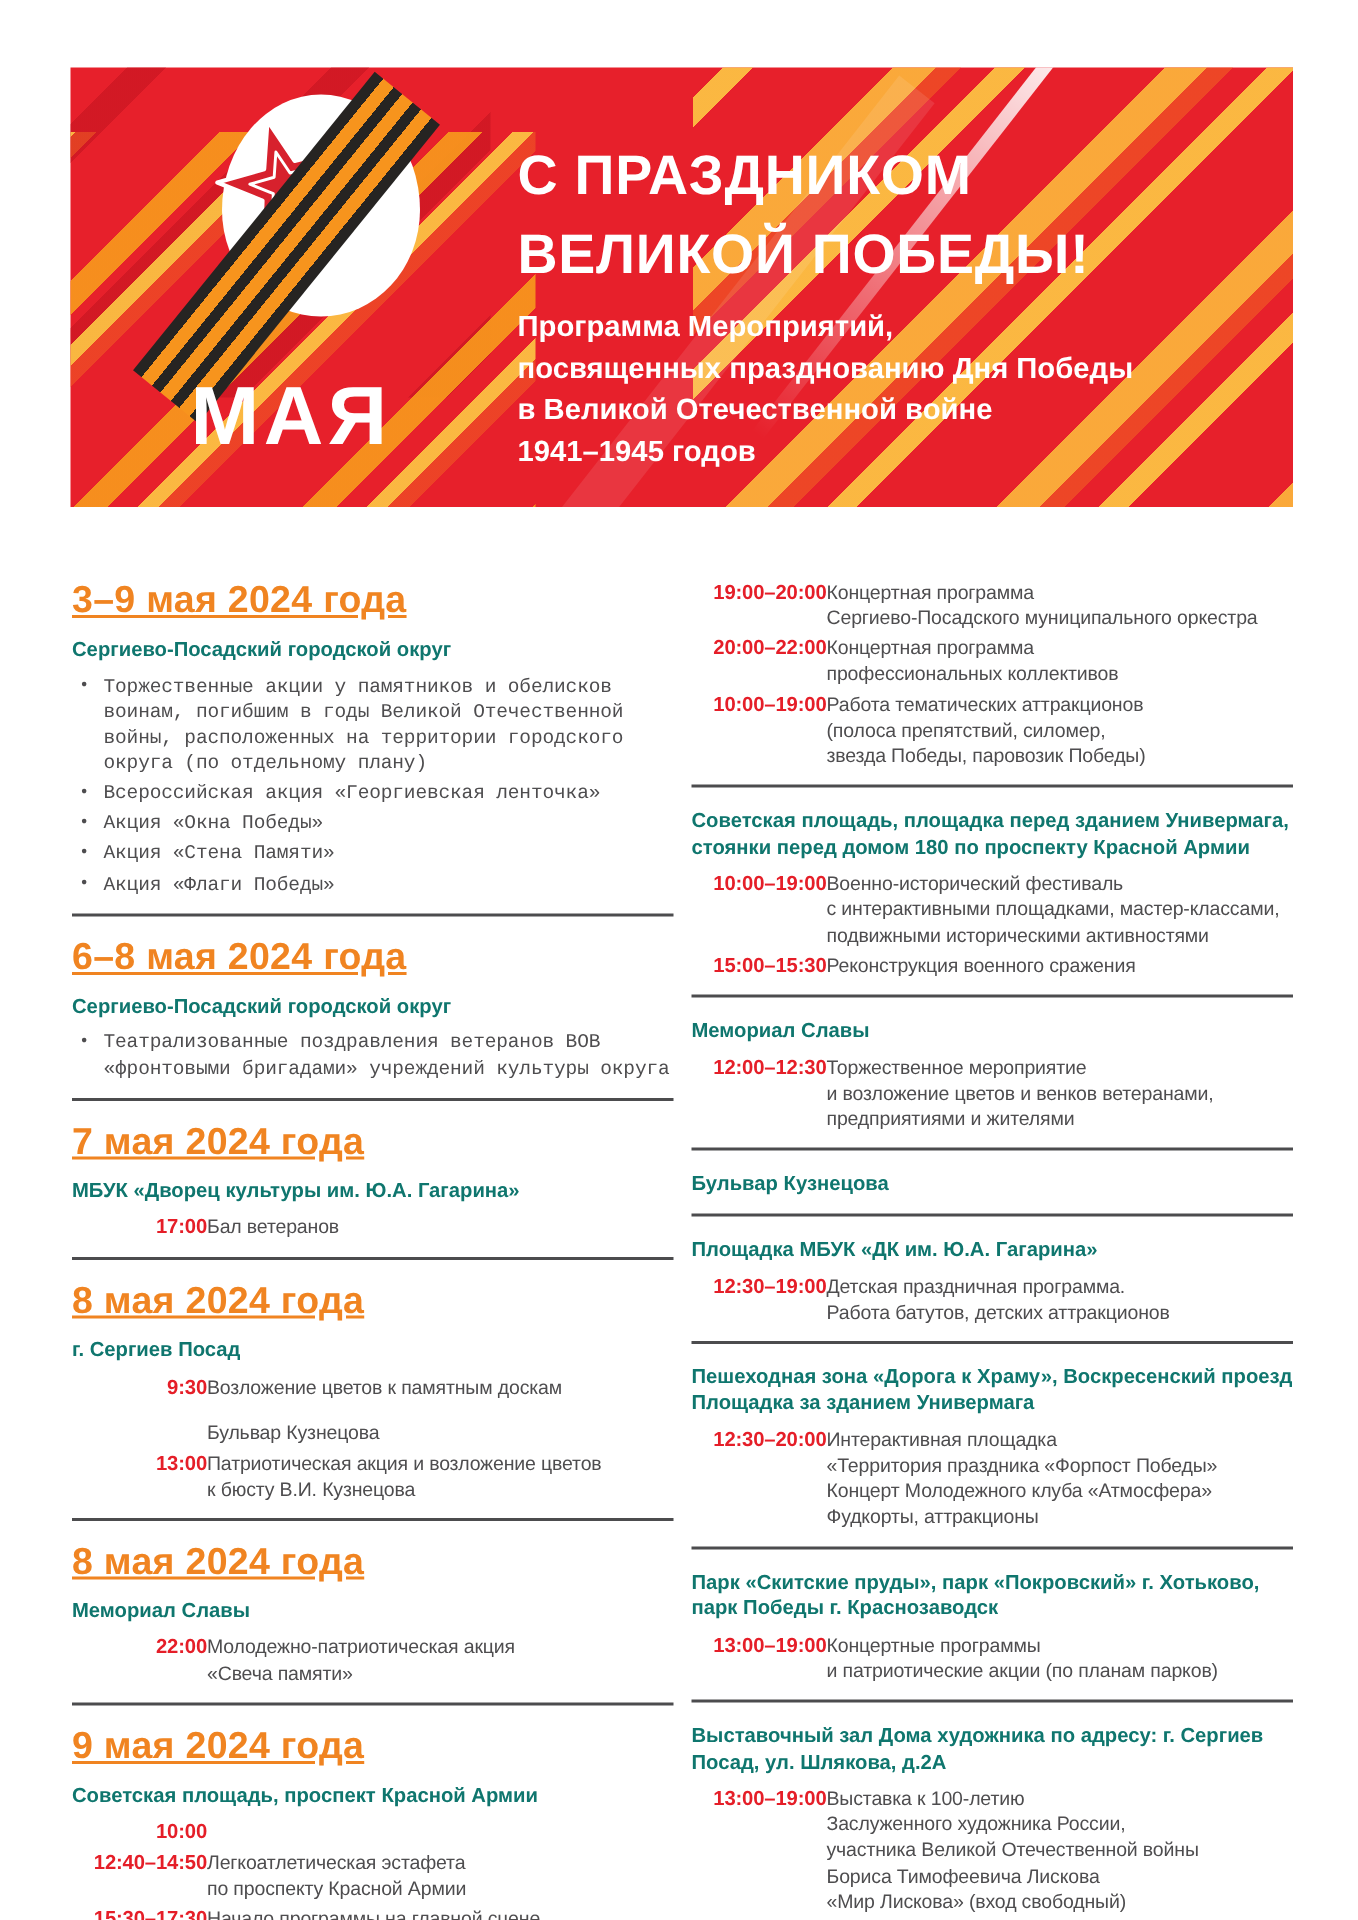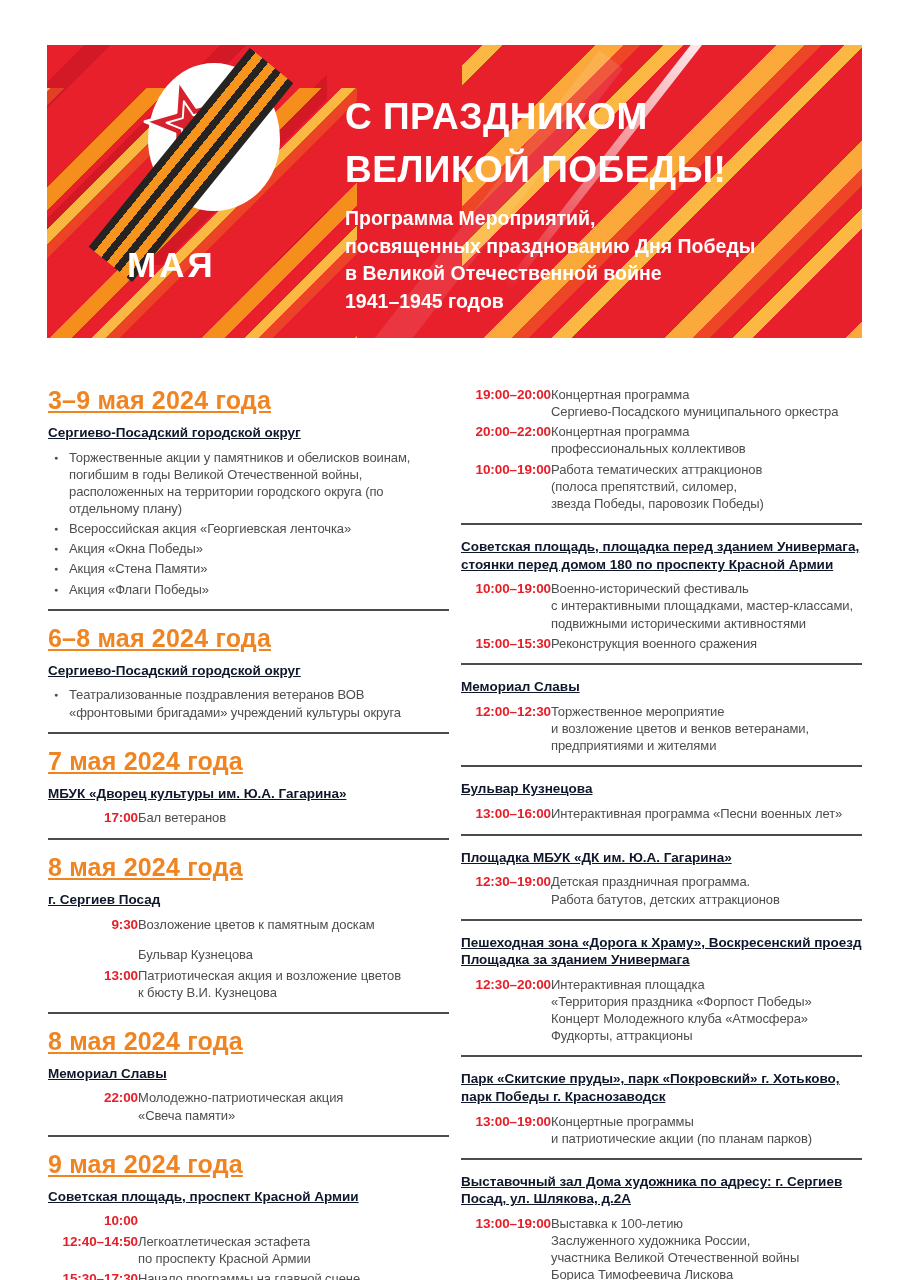--- a/index.html
+++ b/index.html
@@ -61,21 +61,21 @@
     background:linear-gradient(90deg,
       #262422 0 13%, #f7941d 13% 29%, #262422 29% 42%,
       #f7941d 42% 58%, #262422 58% 71%, #f7941d 71% 87%, #262422 87% 100%);
   }
   .star-wrap {
     position:absolute; left:96px; top:32px; width:94px; height:94px;
     transform:rotate(-15deg);
   }
   .logo-month {
     position:absolute; left:80px; top:200px;
-    font-size:35px; font-weight:800; color:#ffffff; letter-spacing:3px;
+    font-size:55px; font-weight:800; color:#ffffff; letter-spacing:3px;
   }
   .banner-title {
     position:absolute; left:298px; top:46px;
     font-size:37px; font-weight:800; color:#ffffff;
     line-height:1.42; letter-spacing:.5px; white-space:pre-line;
   }
   .banner-subtitle {
     position:absolute; left:298px; top:160px;
     font-size:19.5px; font-weight:700; color:#ffffff;
     line-height:1.42; white-space:pre-line;
@@ -86,25 +86,24 @@
     position:absolute; left:48px; top:386px; width:814px;
     display:flex; gap:12px;
   }
   .col { width:401px; flex:0 0 401px; }
   .sec-heading {
     margin:0 0 9px; color:#f08421; font-size:25px; font-weight:800;
     letter-spacing:.2px;
     text-decoration:underline;
   }
   .loc {
-    margin:0 0 7px; color:#0f172a; font-weight:700; font-size:13.5px;
+    margin:0 0 7px; color:#0f766e; font-weight:700; font-size:13.5px;
     line-height:1.3;
-    text-decoration:underline;
-  }
-  .bullets { list-style:none; margin:0 0 2px; padding:0; }
+  }
+  .bullets { list-style:none; margin:0 0 2px; padding:0;font-family:Liberation Mono, monospace; }
   .bullets li {
     position:relative; padding-left:21px; margin:0 0 3px;
     color:#4e4d4f; font-size:13px; line-height:1.32; letter-spacing:-0.1px;
   }
   .bullets li::before {
     content:"●"; position:absolute; left:6px; top:4px; font-size:7px; color:#4e4d4f;
   }
   .row { display:flex; margin:0 0 3px; }
   .time {
     flex:0 0 90px; width:90px; color:#e51e28; font-weight:700;
@@ -276,24 +275,20 @@
         <div class="time">12:00–12:30</div>
         <div class="desc">Торжественное мероприятие
 и возложение цветов и венков ветеранами,
 предприятиями и жителями</div>
       </div>
       <hr class="divider">
     </section>
 
     <section>
       <div class="loc">Бульвар Кузнецова</div>
-      <div class="row">
-        <div class="time">13:00–16:00</div>
-        <div class="desc">Интерактивная программа «Песни военных лет»</div>
-      </div>
       <hr class="divider">
     </section>
 
     <section>
       <div class="loc">Площадка МБУК «ДК им. Ю.А. Гагарина»</div>
       <div class="row">
         <div class="time">12:30–19:00</div>
         <div class="desc">Детская праздничная программа.
 Работа батутов, детских аттракционов</div>
       </div>

